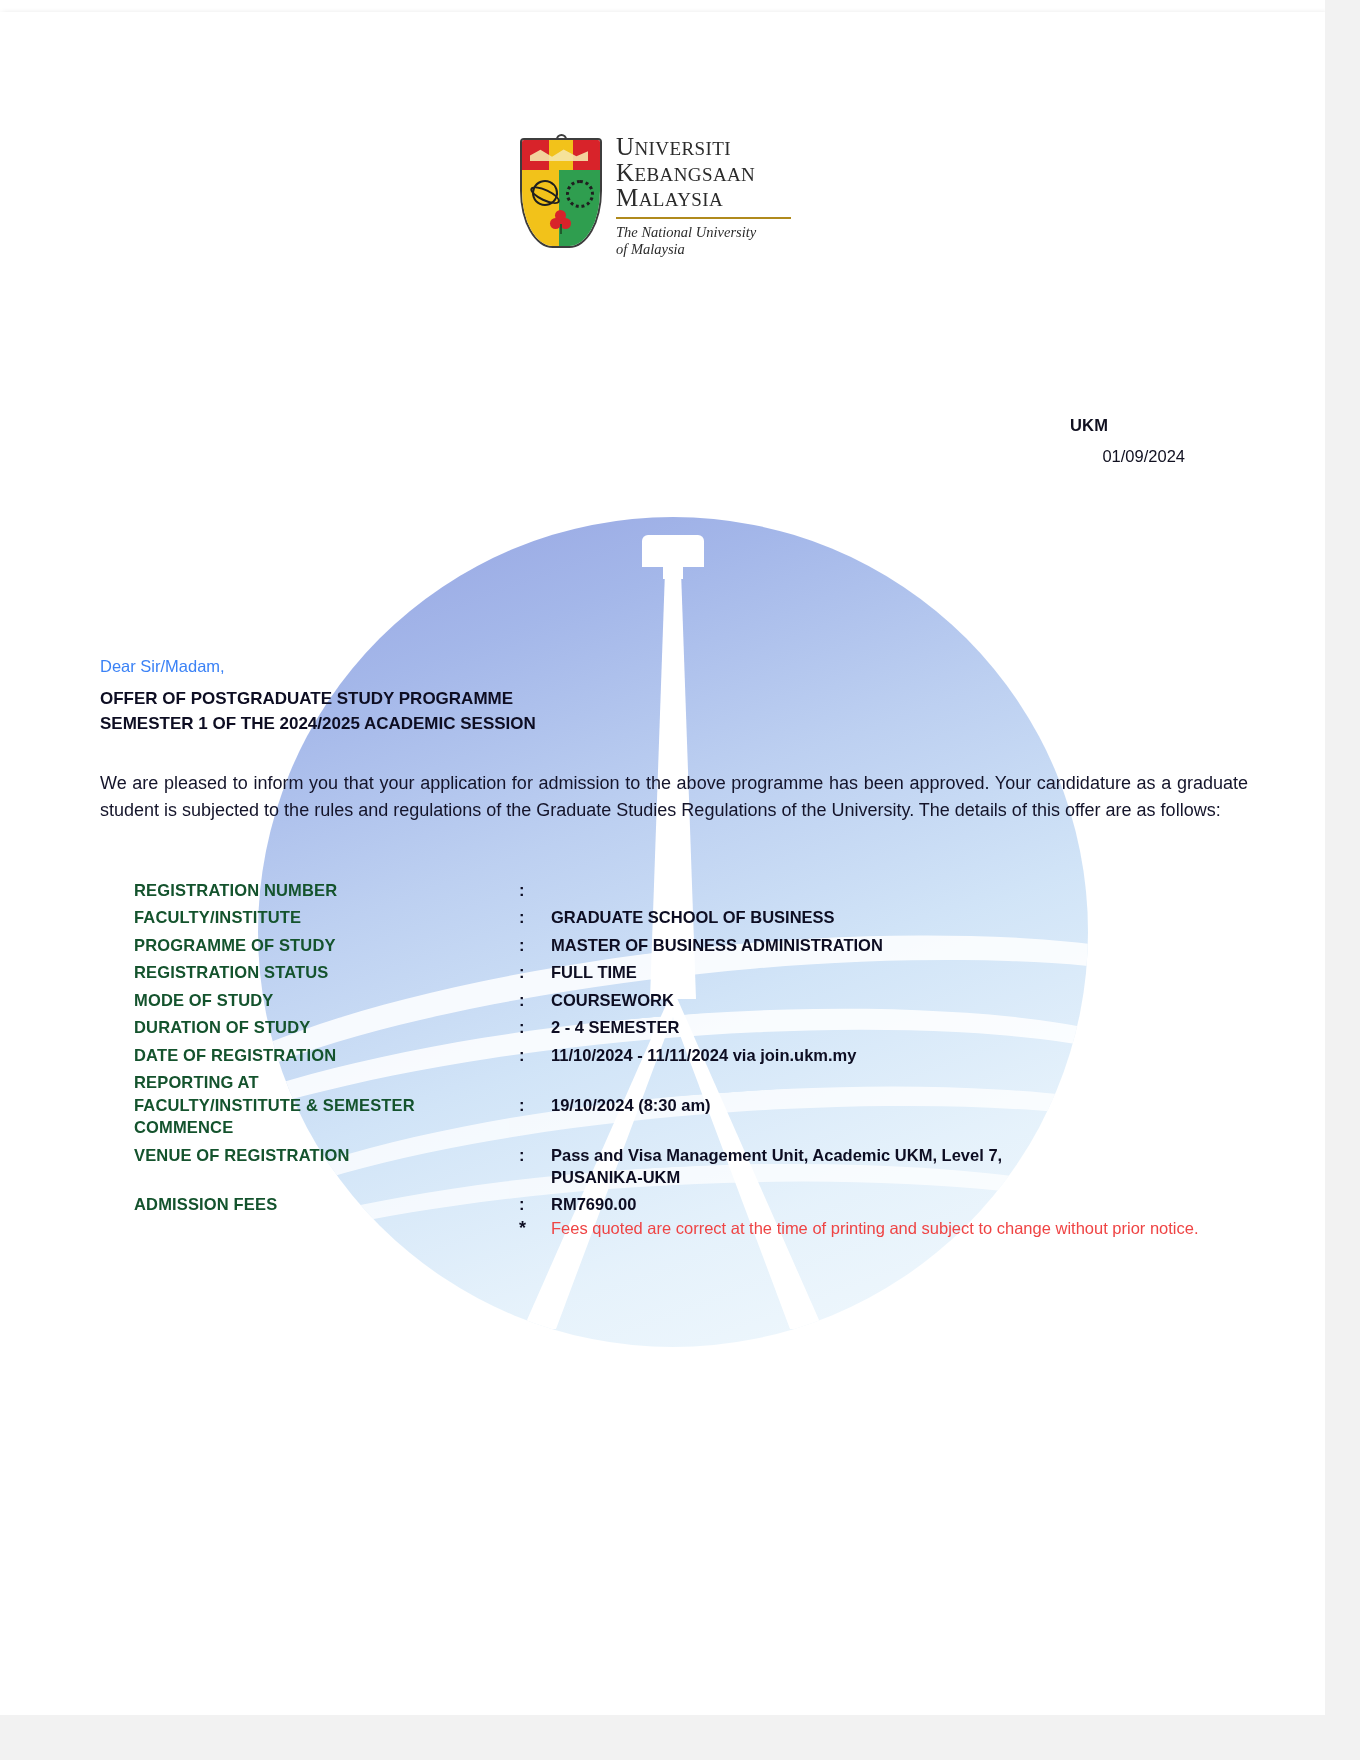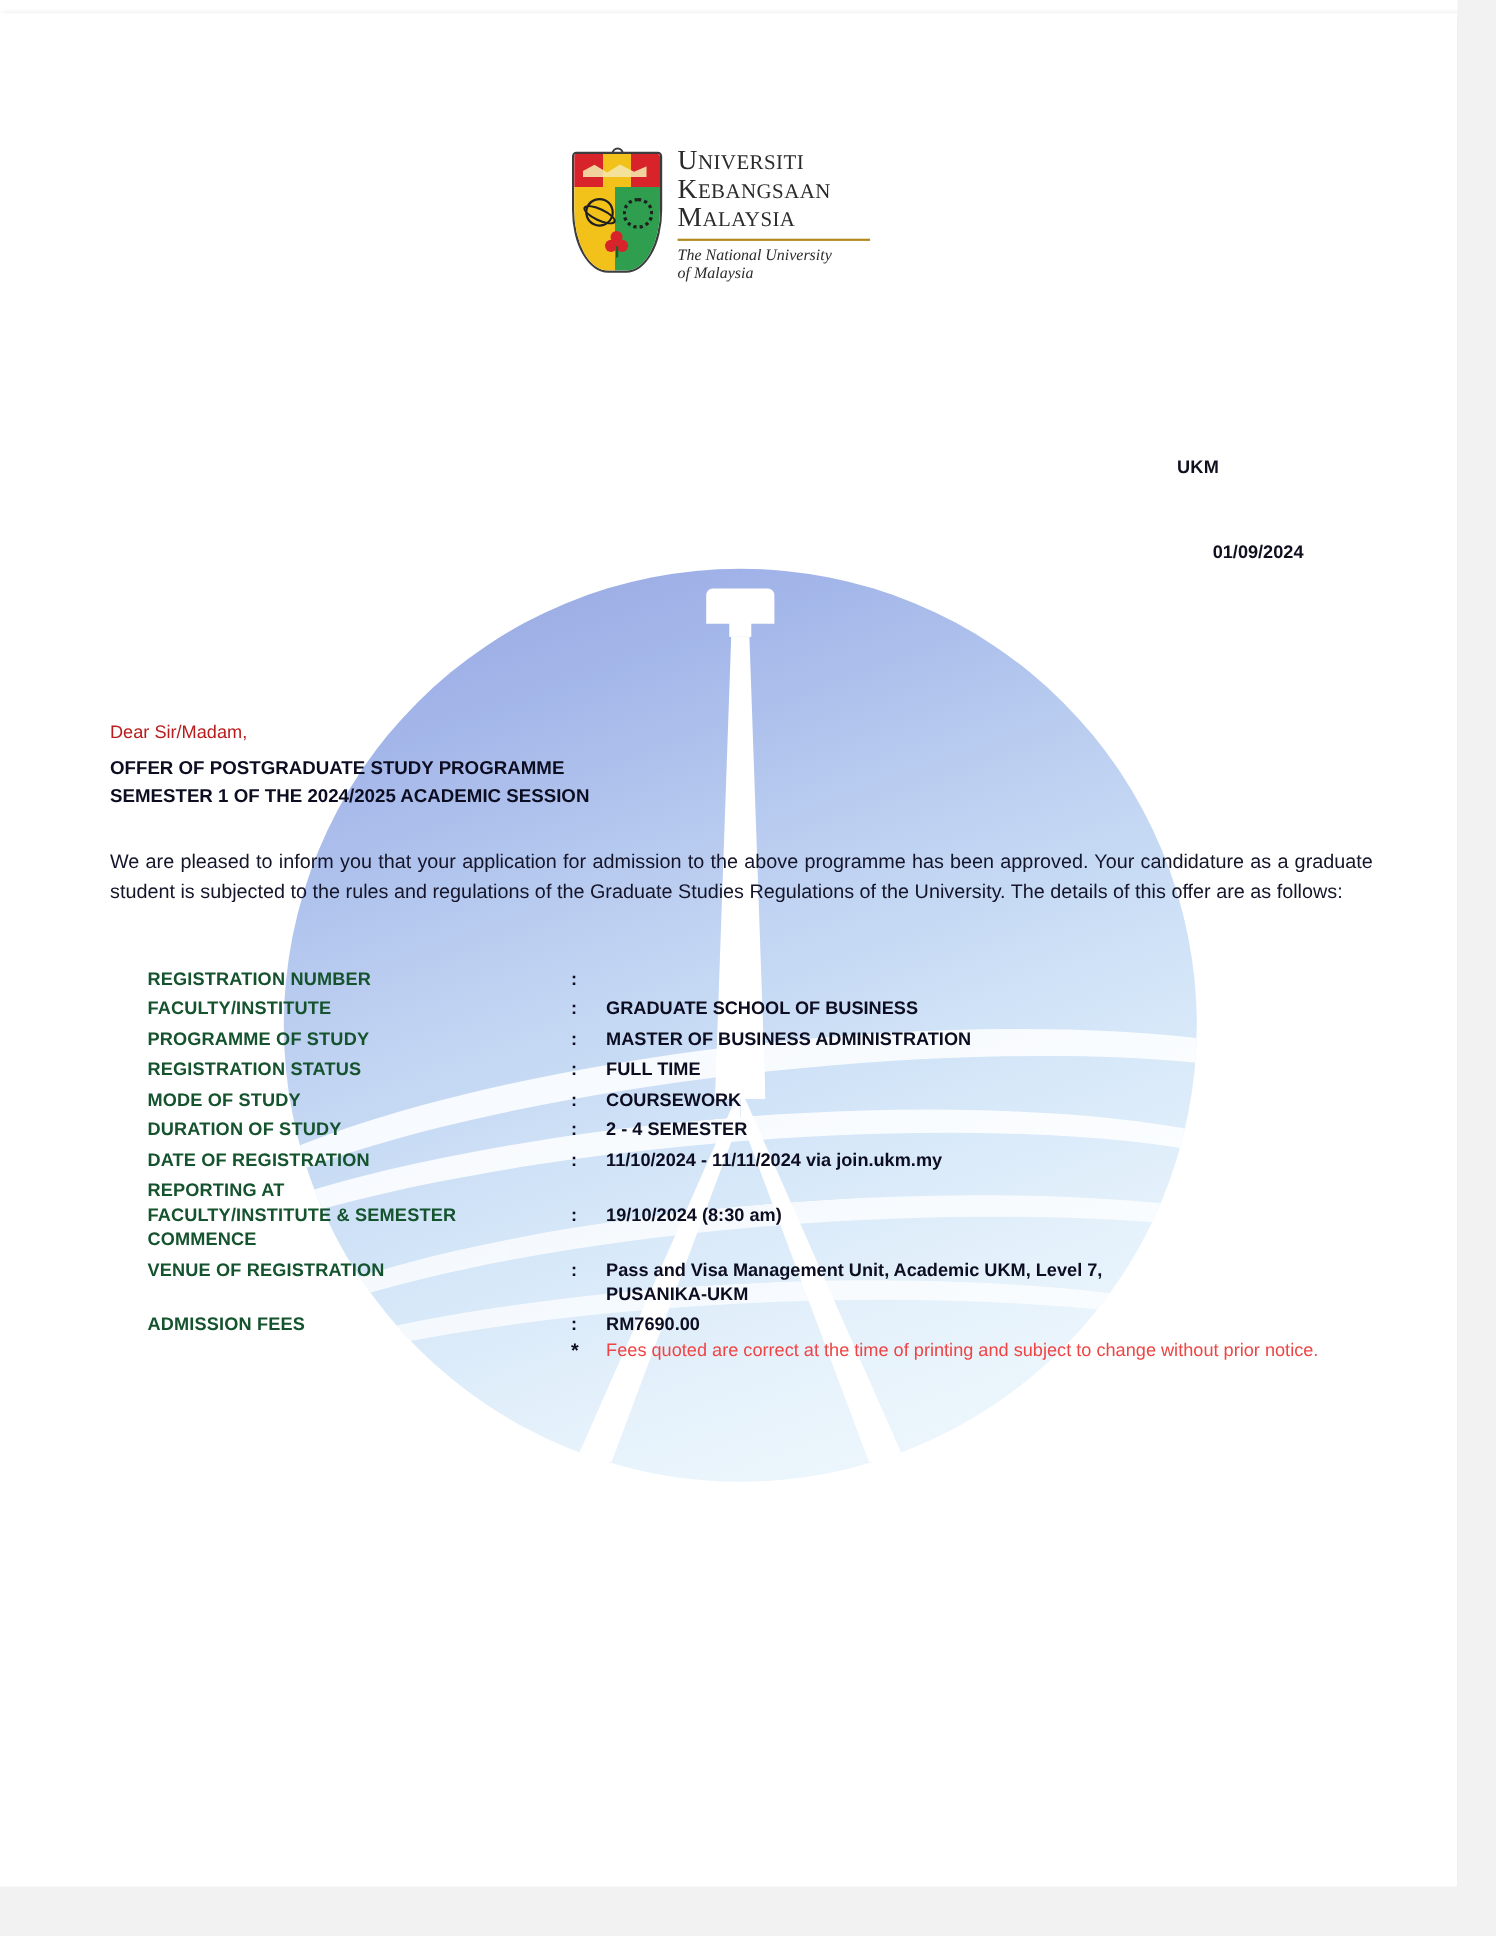--- a/index.html
+++ b/index.html
@@ -257,32 +257,31 @@
     white-space: nowrap;
     overflow: hidden;
     width: 40px;
     color: #101020;
   }
   .letter-date {
     position: absolute;
     right: 140px;
     top: 435px;
     font-size: 16.5px;
-    font-weight: bold;
+    font-weight: normal;
     color: #101020;
-    margin-top: 46px;
   }
 
   
   .salutation {
     position: absolute;
     left: 100px;
     top: 645px;
     font-size: 16.5px;
-    color: #b91c1c;
+    color: #3b82f6;
   }
   .subject {
     position: absolute;
     left: 100px;
     top: 675px;
     font-size: 17px;
     font-weight: bold;
     line-height: 1.45;
     color: #0d0d22;
   }

